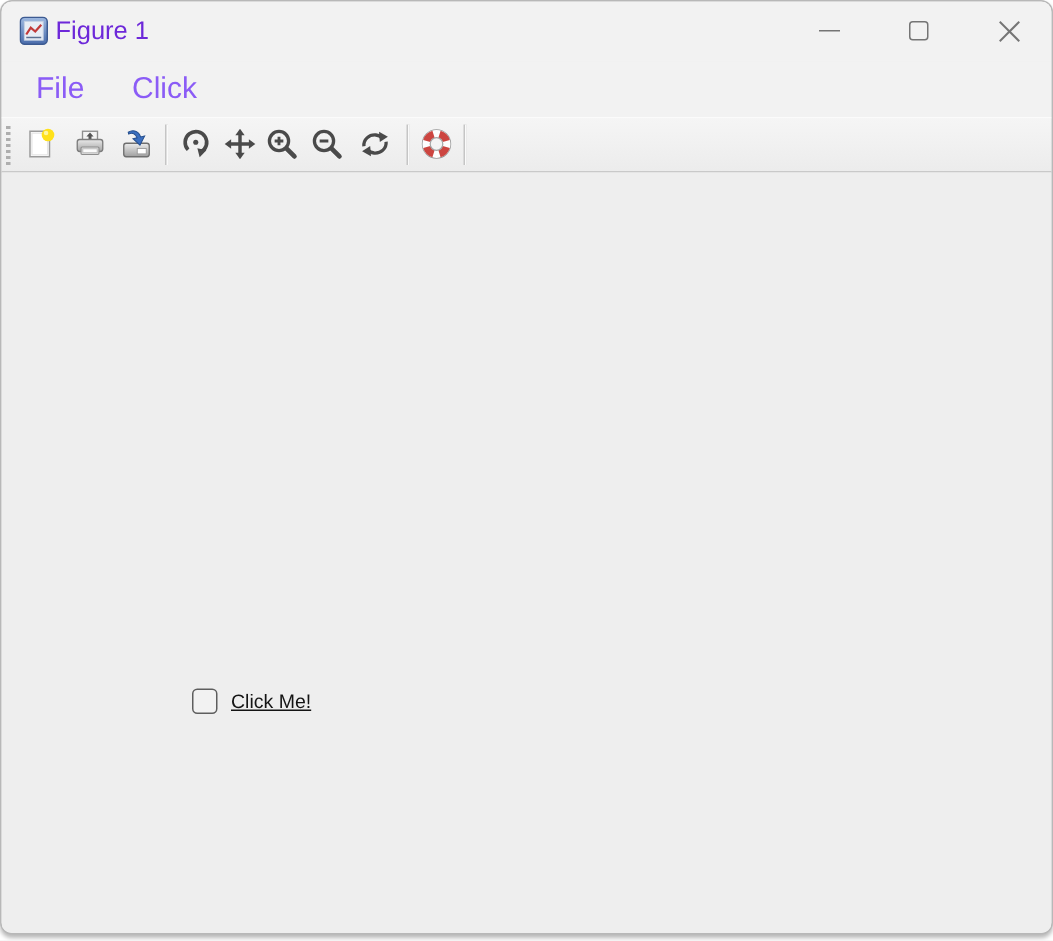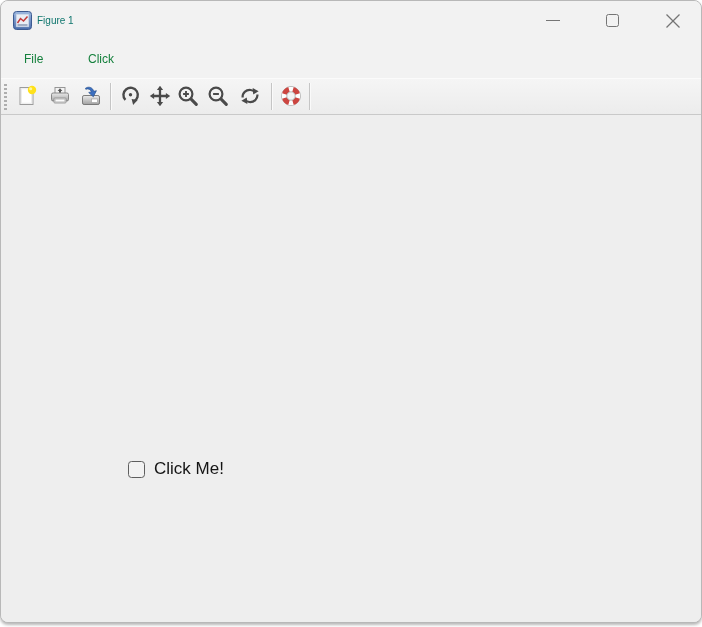--- a/index.html
+++ b/index.html
@@ -12,40 +12,40 @@
     position:absolute;left:0;top:0;width:702px;height:623px;
     box-sizing:border-box;border:1px solid #b8b8b8;border-radius:8px;
     background:#eeeeee;overflow:hidden;
     box-shadow:0 2px 3px rgba(0,0,0,0.28);
   }
   
   .titlebar{position:absolute;top:0;left:0;right:0;height:40px;background:#f2f2f2;}
   .app-icon{position:absolute;left:12px;top:10px;width:19px;height:19px;}
   .title-text{
     position:absolute;left:36px;top:0;line-height:40px;
-    font-size:10px;color:#0f766e;white-space:nowrap;
+    font-size:17px;color:#6d28d9;white-space:nowrap;
   }
   .caption-btn{position:absolute;top:0;width:60px;height:40px;cursor:default;}
   .btn-min{left:522px;} .btn-max{left:582px;} .btn-close{left:642px;}
   .glyph-min{
     position:absolute;left:23px;top:19px;width:14px;height:0;
     border-top:1.2px solid #757575;
   }
   .glyph-max{
     position:absolute;left:23px;top:13px;width:13px;height:13px;
     box-sizing:border-box;border:1.2px solid #757575;border-radius:2.5px;
   }
   .glyph-close{position:absolute;left:22px;top:12px;}
   
   .menubar{
     position:absolute;top:40px;left:0;right:0;height:37px;background:#f2f2f2;
     border-bottom:1px solid #fbfbfb;box-sizing:content-box;
   }
   .menu-item{
-    position:absolute;top:0;line-height:37px;font-size:12px;color:#15803d;
+    position:absolute;top:0;line-height:37px;font-size:20px;color:#8b5cf6;
     padding:0 2px;cursor:default;white-space:nowrap;
   }
   .menu-file{left:21px;} .menu-window{left:85px;}
   
   .toolbar{
     position:absolute;top:78px;left:0;right:0;height:35px;
     background:linear-gradient(#f5f5f5,#ececec);
     border-bottom:1px solid #c9c9c9;
   }
   .toolbar-grip{
@@ -65,21 +65,21 @@
   
   .canvas{position:absolute;top:114px;left:0;right:0;bottom:0;background:#eeeeee;}
   .checkbox-widget{
     position:absolute;left:127px;top:344px;display:flex;align-items:center;
     cursor:default;
   }
   .checkbox-box{
     width:17px;height:17px;box-sizing:border-box;
     border:1.6px solid #5e5e5e;border-radius:3.5px;background:#f2f2f2;
   }
-  .checkbox-label{margin-left:9px;font-size:17px;color:#141414;white-space:nowrap;}
+  .checkbox-label{margin-left:9px;font-size:13px;color:#141414;white-space:nowrap;text-decoration:underline;}
 </style>
 </head>
 <body>
 
 <div class="window">
 
   <div class="titlebar">
     <div class="app-icon">
       <svg width="19" height="19" viewBox="0 0 19 19">
         <defs>

